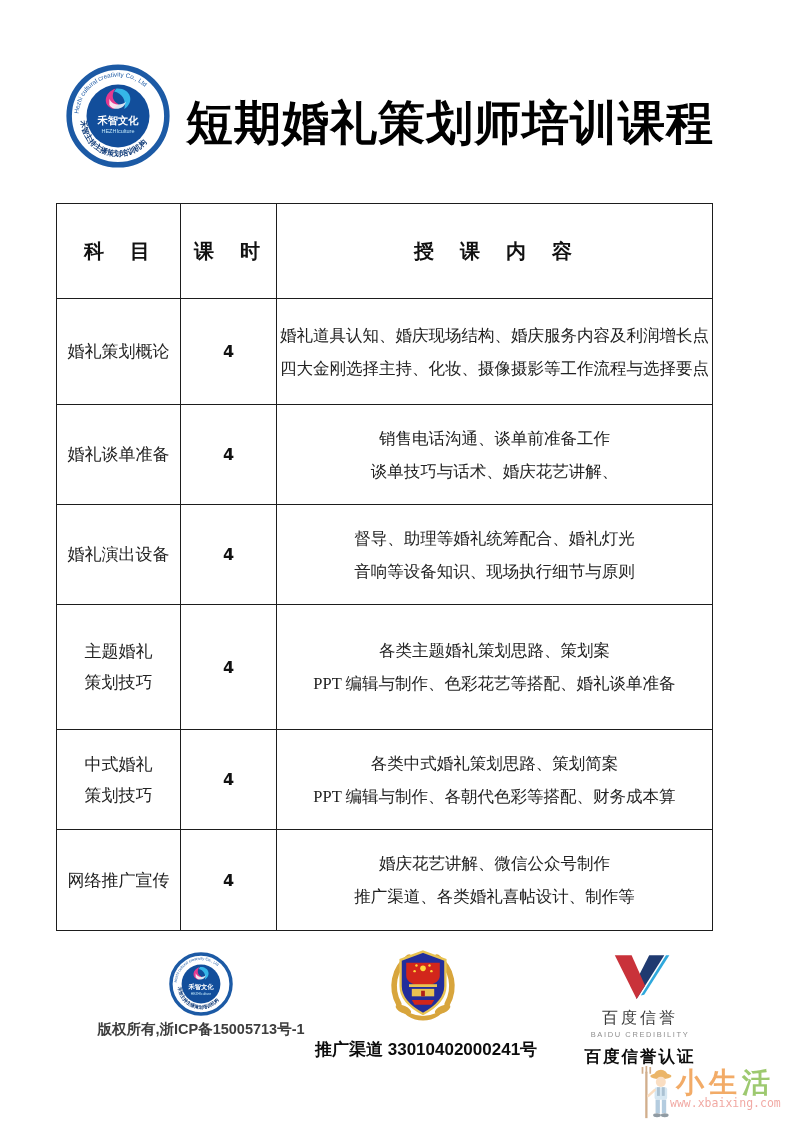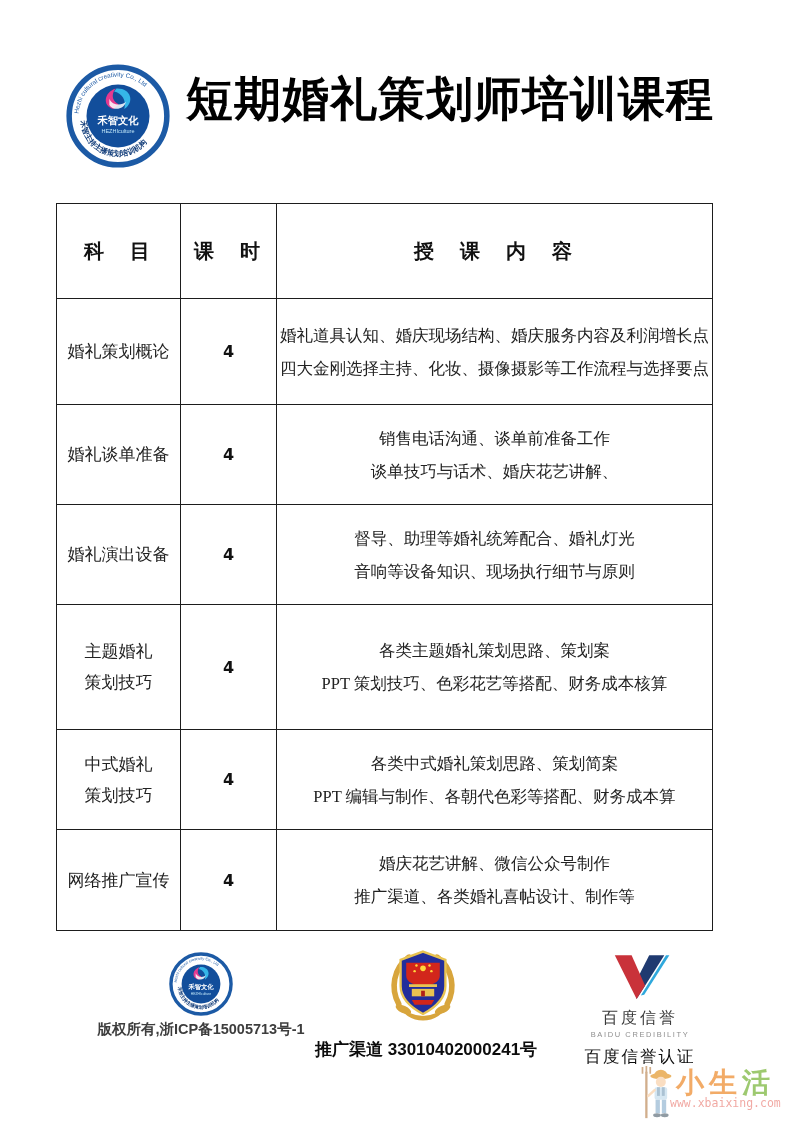--- a/index.html
+++ b/index.html
@@ -7,21 +7,21 @@
     position:relative; width:800px; height:1128px; background:#ffffff;
     overflow:hidden;
     font-family:"Liberation Serif","DejaVu Serif",serif;
     color:#1a1a1a;
   }
   svg.defs-holder { position:absolute; width:0; height:0; }
 
   
   .logo-main { position:absolute; left:66px; top:64px; width:104px; height:104px; }
   .title {
-    position:absolute; left:186px; top:70px; width:545px; margin:0;
+    position:absolute; left:186px; top:94px; width:545px; margin:0;
     font-size:47px; font-weight:700; letter-spacing:1px; line-height:58px;
     color:#000; white-space:nowrap;
   }
 
   
   table.course-table {
     position:absolute; left:56px; top:203px; width:657px;
     border-collapse:collapse; table-layout:fixed;
   }
   .course-table col.c-subject { width:124px; }
@@ -53,21 +53,21 @@
   .icp-text {
     font-family:"Liberation Sans","DejaVu Sans",sans-serif;
     font-size:14.5px; font-weight:700; color:#3d3d3d; white-space:nowrap;
   }
   .police-text {
     margin-top:4px; font-family:"Liberation Sans","DejaVu Sans",sans-serif;
     font-size:17px; font-weight:700; color:#0c0c0c; white-space:nowrap;
   }
   .baidu-cn  { font-family:"Liberation Sans",sans-serif; font-size:16px; letter-spacing:3px; color:#3a3a3a; }
   .baidu-en  { margin-top:1px; font-family:"Liberation Sans",sans-serif; font-size:7.5px; letter-spacing:1.6px; color:#8e8e8e; }
-  .baidu-cert{ margin-top:7px; font-family:"Liberation Sans",sans-serif; font-size:16.5px; font-weight:400; letter-spacing:2px; color:#0c0c0c; }
+  .baidu-cert{ margin-top:7px; font-family:"Liberation Sans",sans-serif; font-size:16.5px; font-weight:700; letter-spacing:2px; color:#0c0c0c; }
 
   
   .watermark { position:absolute; right:8px; top:1062px; width:152px; height:62px; opacity:.85; }
   .wm-farmer { position:absolute; left:0; bottom:2px; width:34px; height:58px; }
   .wm-chars  { position:absolute; left:36px; top:2px; white-space:nowrap;
                font-family:"Liberation Sans","DejaVu Sans",sans-serif;
                font-size:28px; font-weight:700; letter-spacing:5px; }
   .wm-c0, .wm-c1 { color:#f09d4d; }
   .wm-c2 { color:#8dc058; }
   .wm-url { position:absolute; left:30px; top:34px; white-space:nowrap;
@@ -147,21 +147,21 @@
       </td>
     </tr>
     <tr class="r3">
       <td class="subject">
         <div>主题婚礼</div>
             <div>策划技巧</div>
       </td>
       <td class="hours">4</td>
       <td class="content">
         <div>各类主题婚礼策划思路、策划案</div>
-            <div>PPT 策划技巧、色彩花艺等搭配、财务成本核算</div>
+            <div>PPT 编辑与制作、色彩花艺等搭配、婚礼谈单准备</div>
       </td>
     </tr>
     <tr class="r4">
       <td class="subject">
         <div>中式婚礼</div>
             <div>策划技巧</div>
       </td>
       <td class="hours">4</td>
       <td class="content">
         <div>各类中式婚礼策划思路、策划简案</div>

